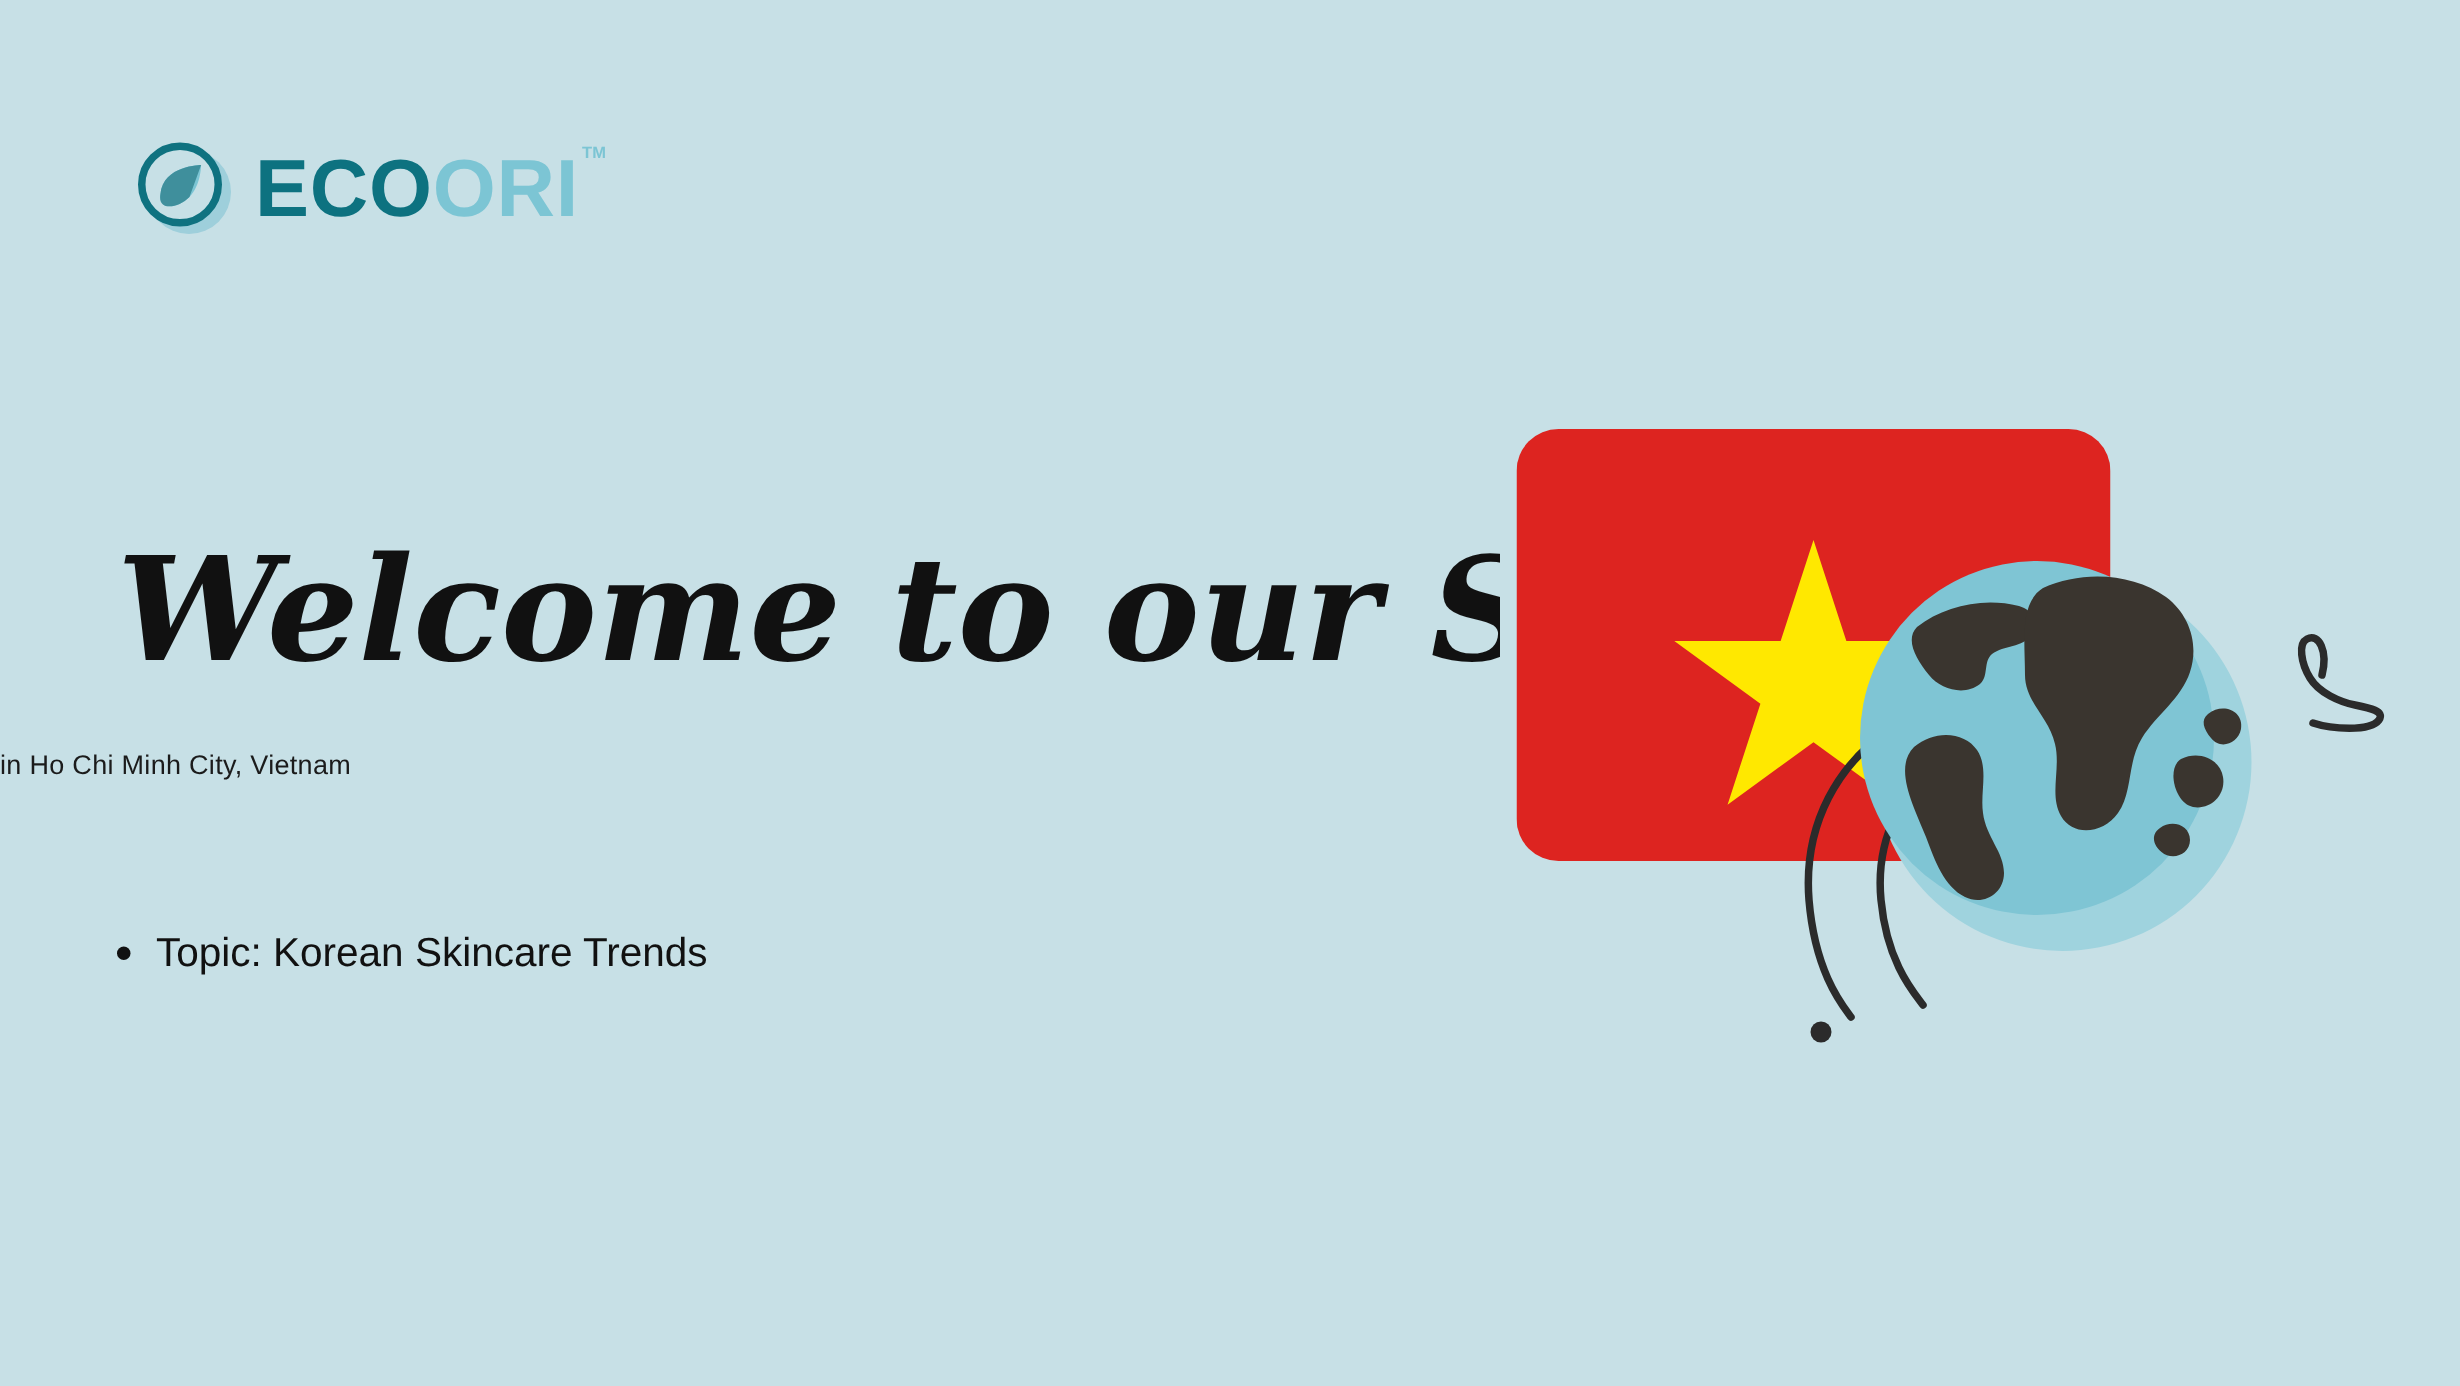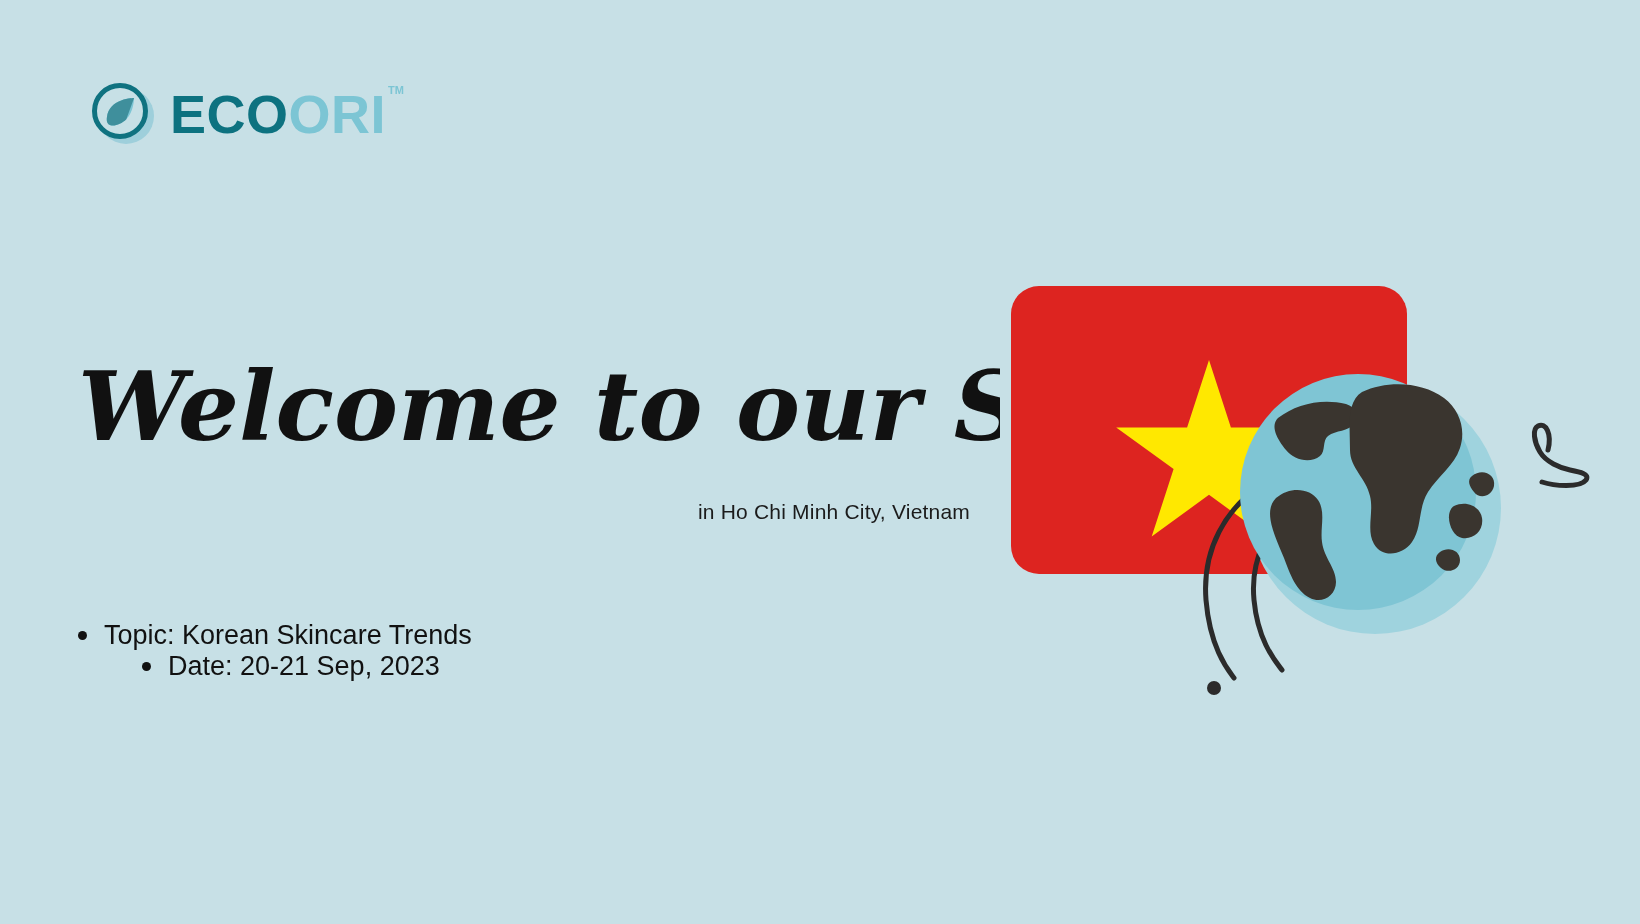--- a/index.html
+++ b/index.html
@@ -14,21 +14,21 @@
     height: 924px;
     overflow: hidden;
     background: #c7e0e6;
     font-family: "Liberation Sans", sans-serif;
   }
 
   
   .logo-wrap {
     position: absolute;
     left: 92px;
-    top: 82px;
+    top: 94px;
     display: flex;
     align-items: center;
     height: 64px;
   }
   .logo-mark {
     position: relative;
     width: 62px;
     height: 62px;
     flex: 0 0 62px;
   }
@@ -98,40 +98,39 @@
     font-weight: 700;
     fill: #111111;
   }
 
   
   .subtitle {
     position: absolute;
     left: 0;
     top: 500px;
     width: 970px;
-    text-align: right;
-    font-size: 21px;
+    text-align: left;
+    font-size: 18px;
     font-weight: 500;
     color: #1b1b1b;
     letter-spacing: 0.2px;
   }
 
   
   .details {
     position: absolute;
     left: 78px;
     top: 620px;
     display: flex;
     align-items: center;
     gap: 0;
     font-size: 27px;
     font-weight: 400;
     color: #111111;
     white-space: nowrap;
-    flex-direction: column;
   }
   .detail-item {
     display: inline-flex;
     align-items: center;
   }
   .detail-item .dot {
     width: 9px;
     height: 9px;
     border-radius: 50%;
     background: #111111;
@@ -218,19 +217,15 @@
     </svg>
   </div>
 
   <div class="subtitle">in Ho Chi Minh City, Vietnam</div>
 
   <div class="details">
     <span class="detail-item">
       <span class="dot"></span>
       <span>Topic: Korean Skincare Trends</span>
     </span>
-    <span class="detail-item">
-      <span class="dot"></span>
-      <span>Date: 20-21 Sep, 2023</span>
-    </span>
   </div>
 
 </div>
 
 </body></html>

